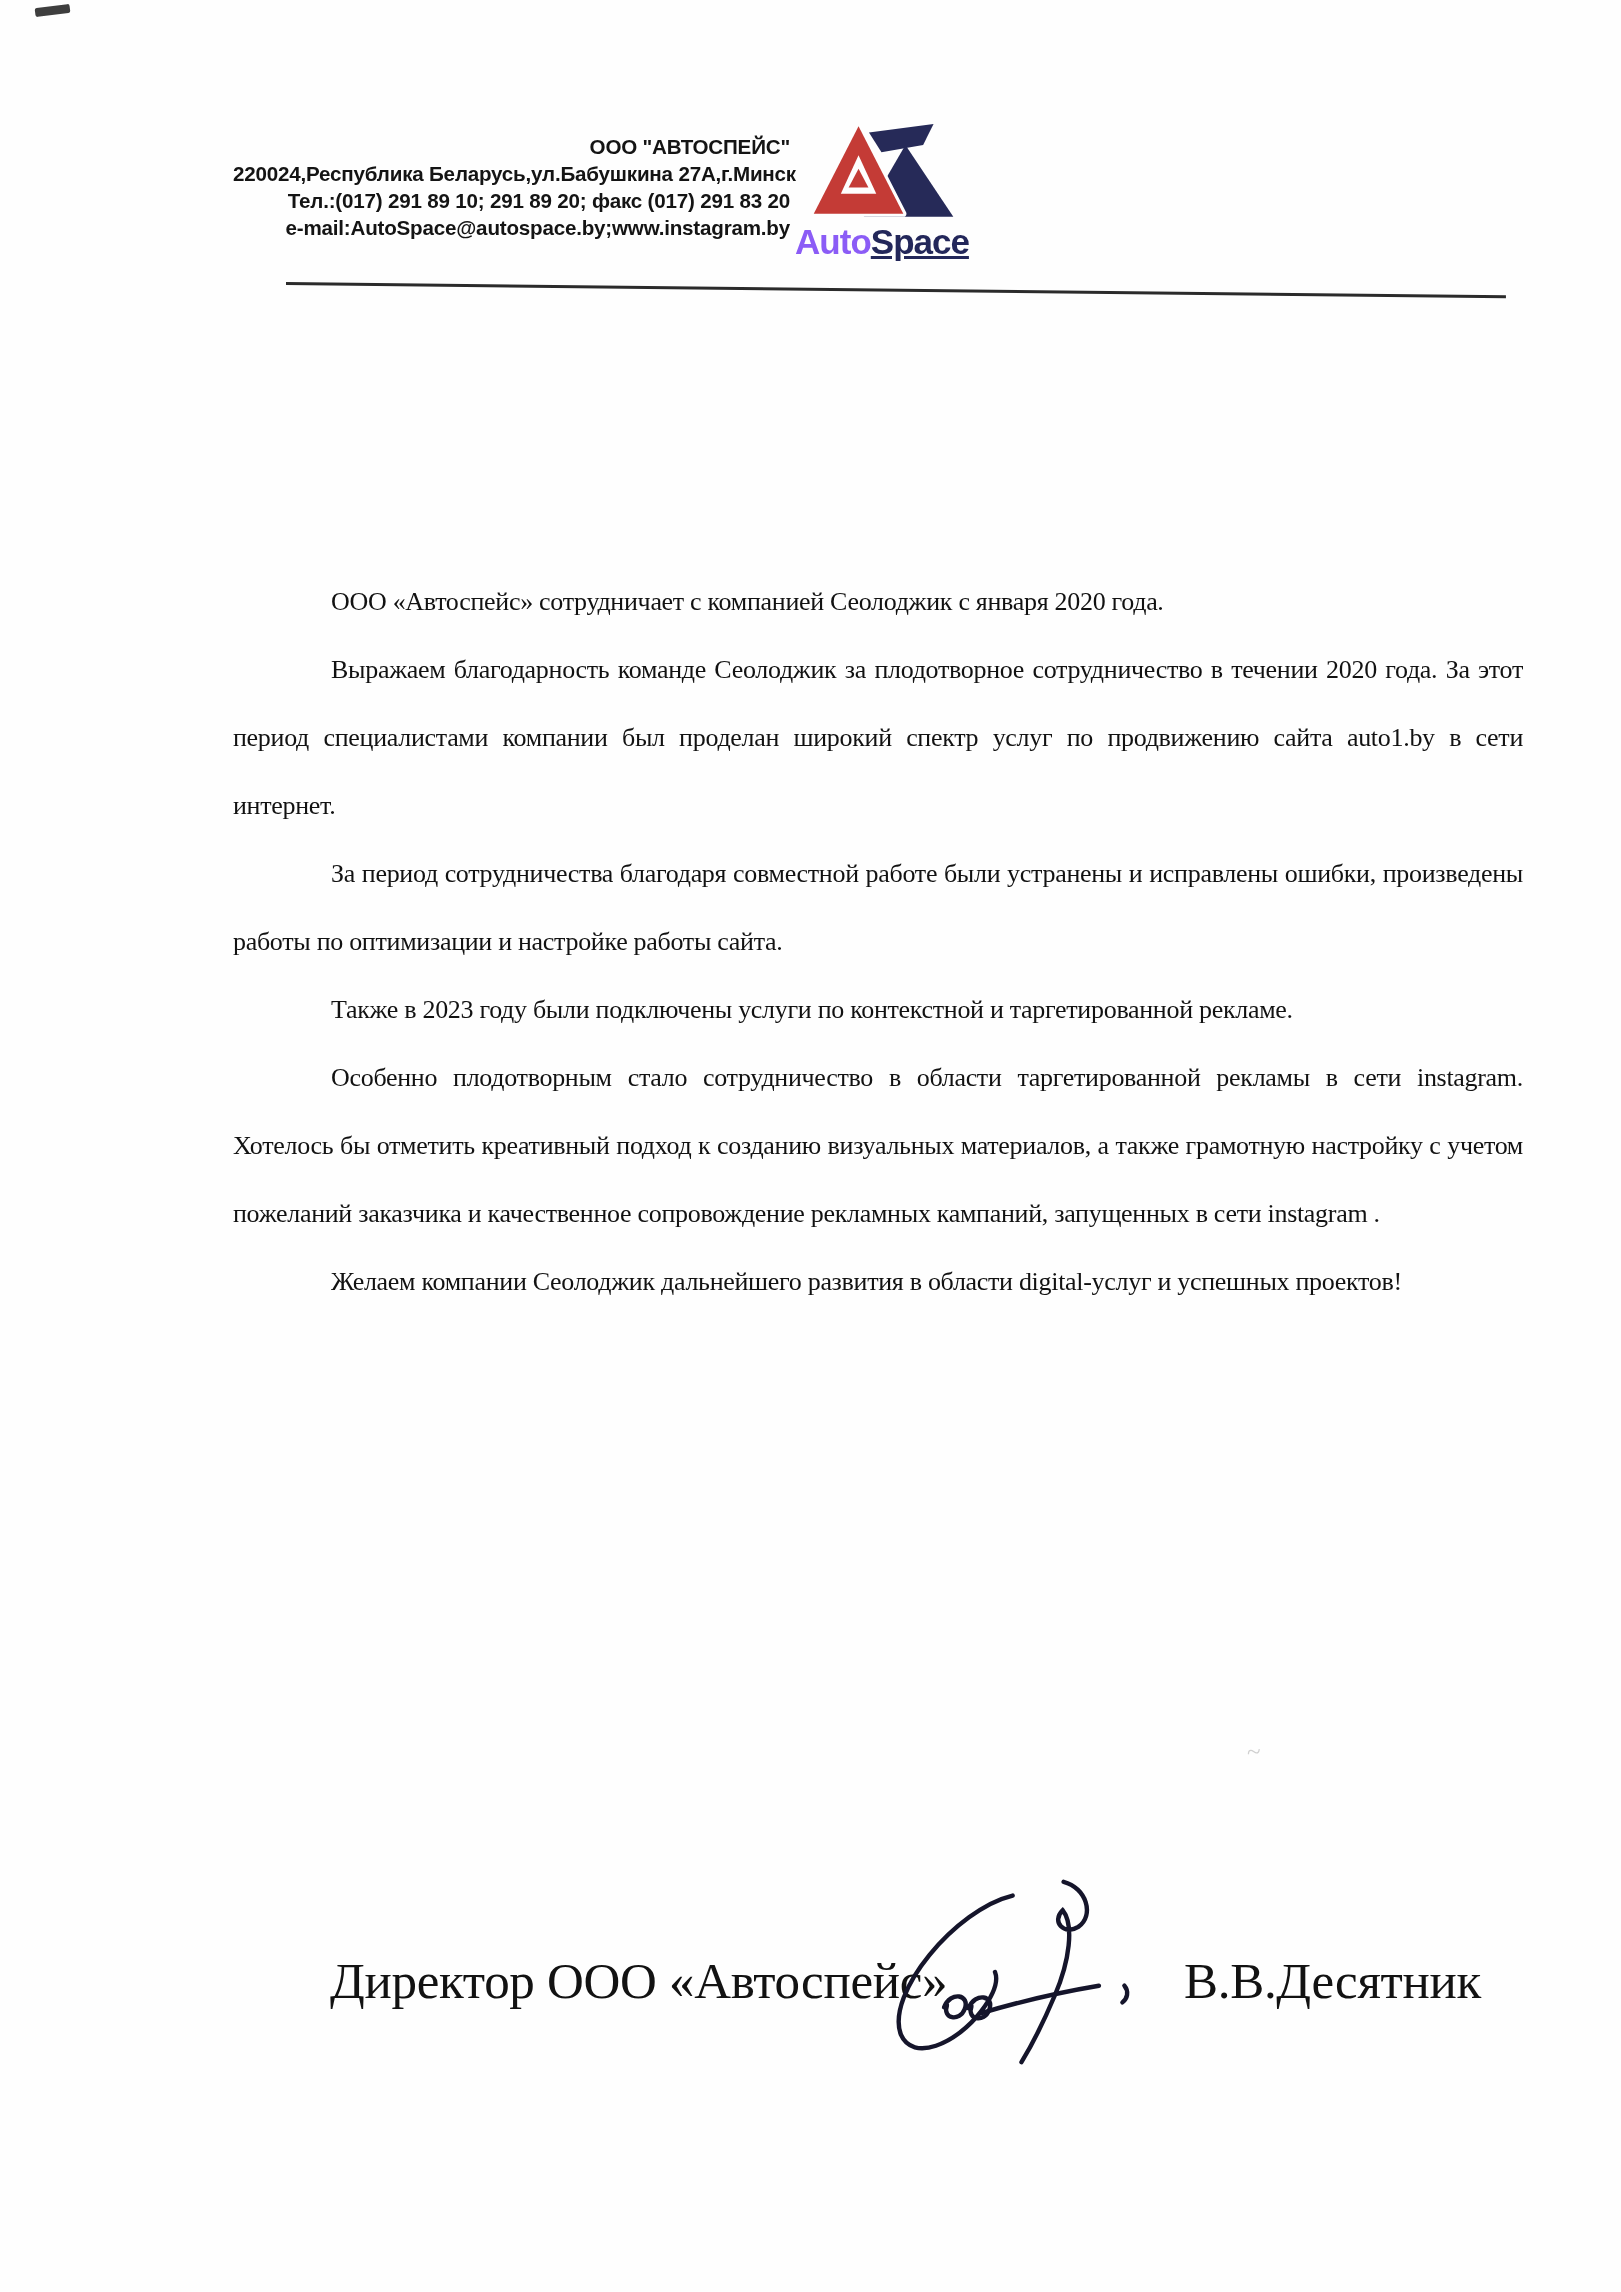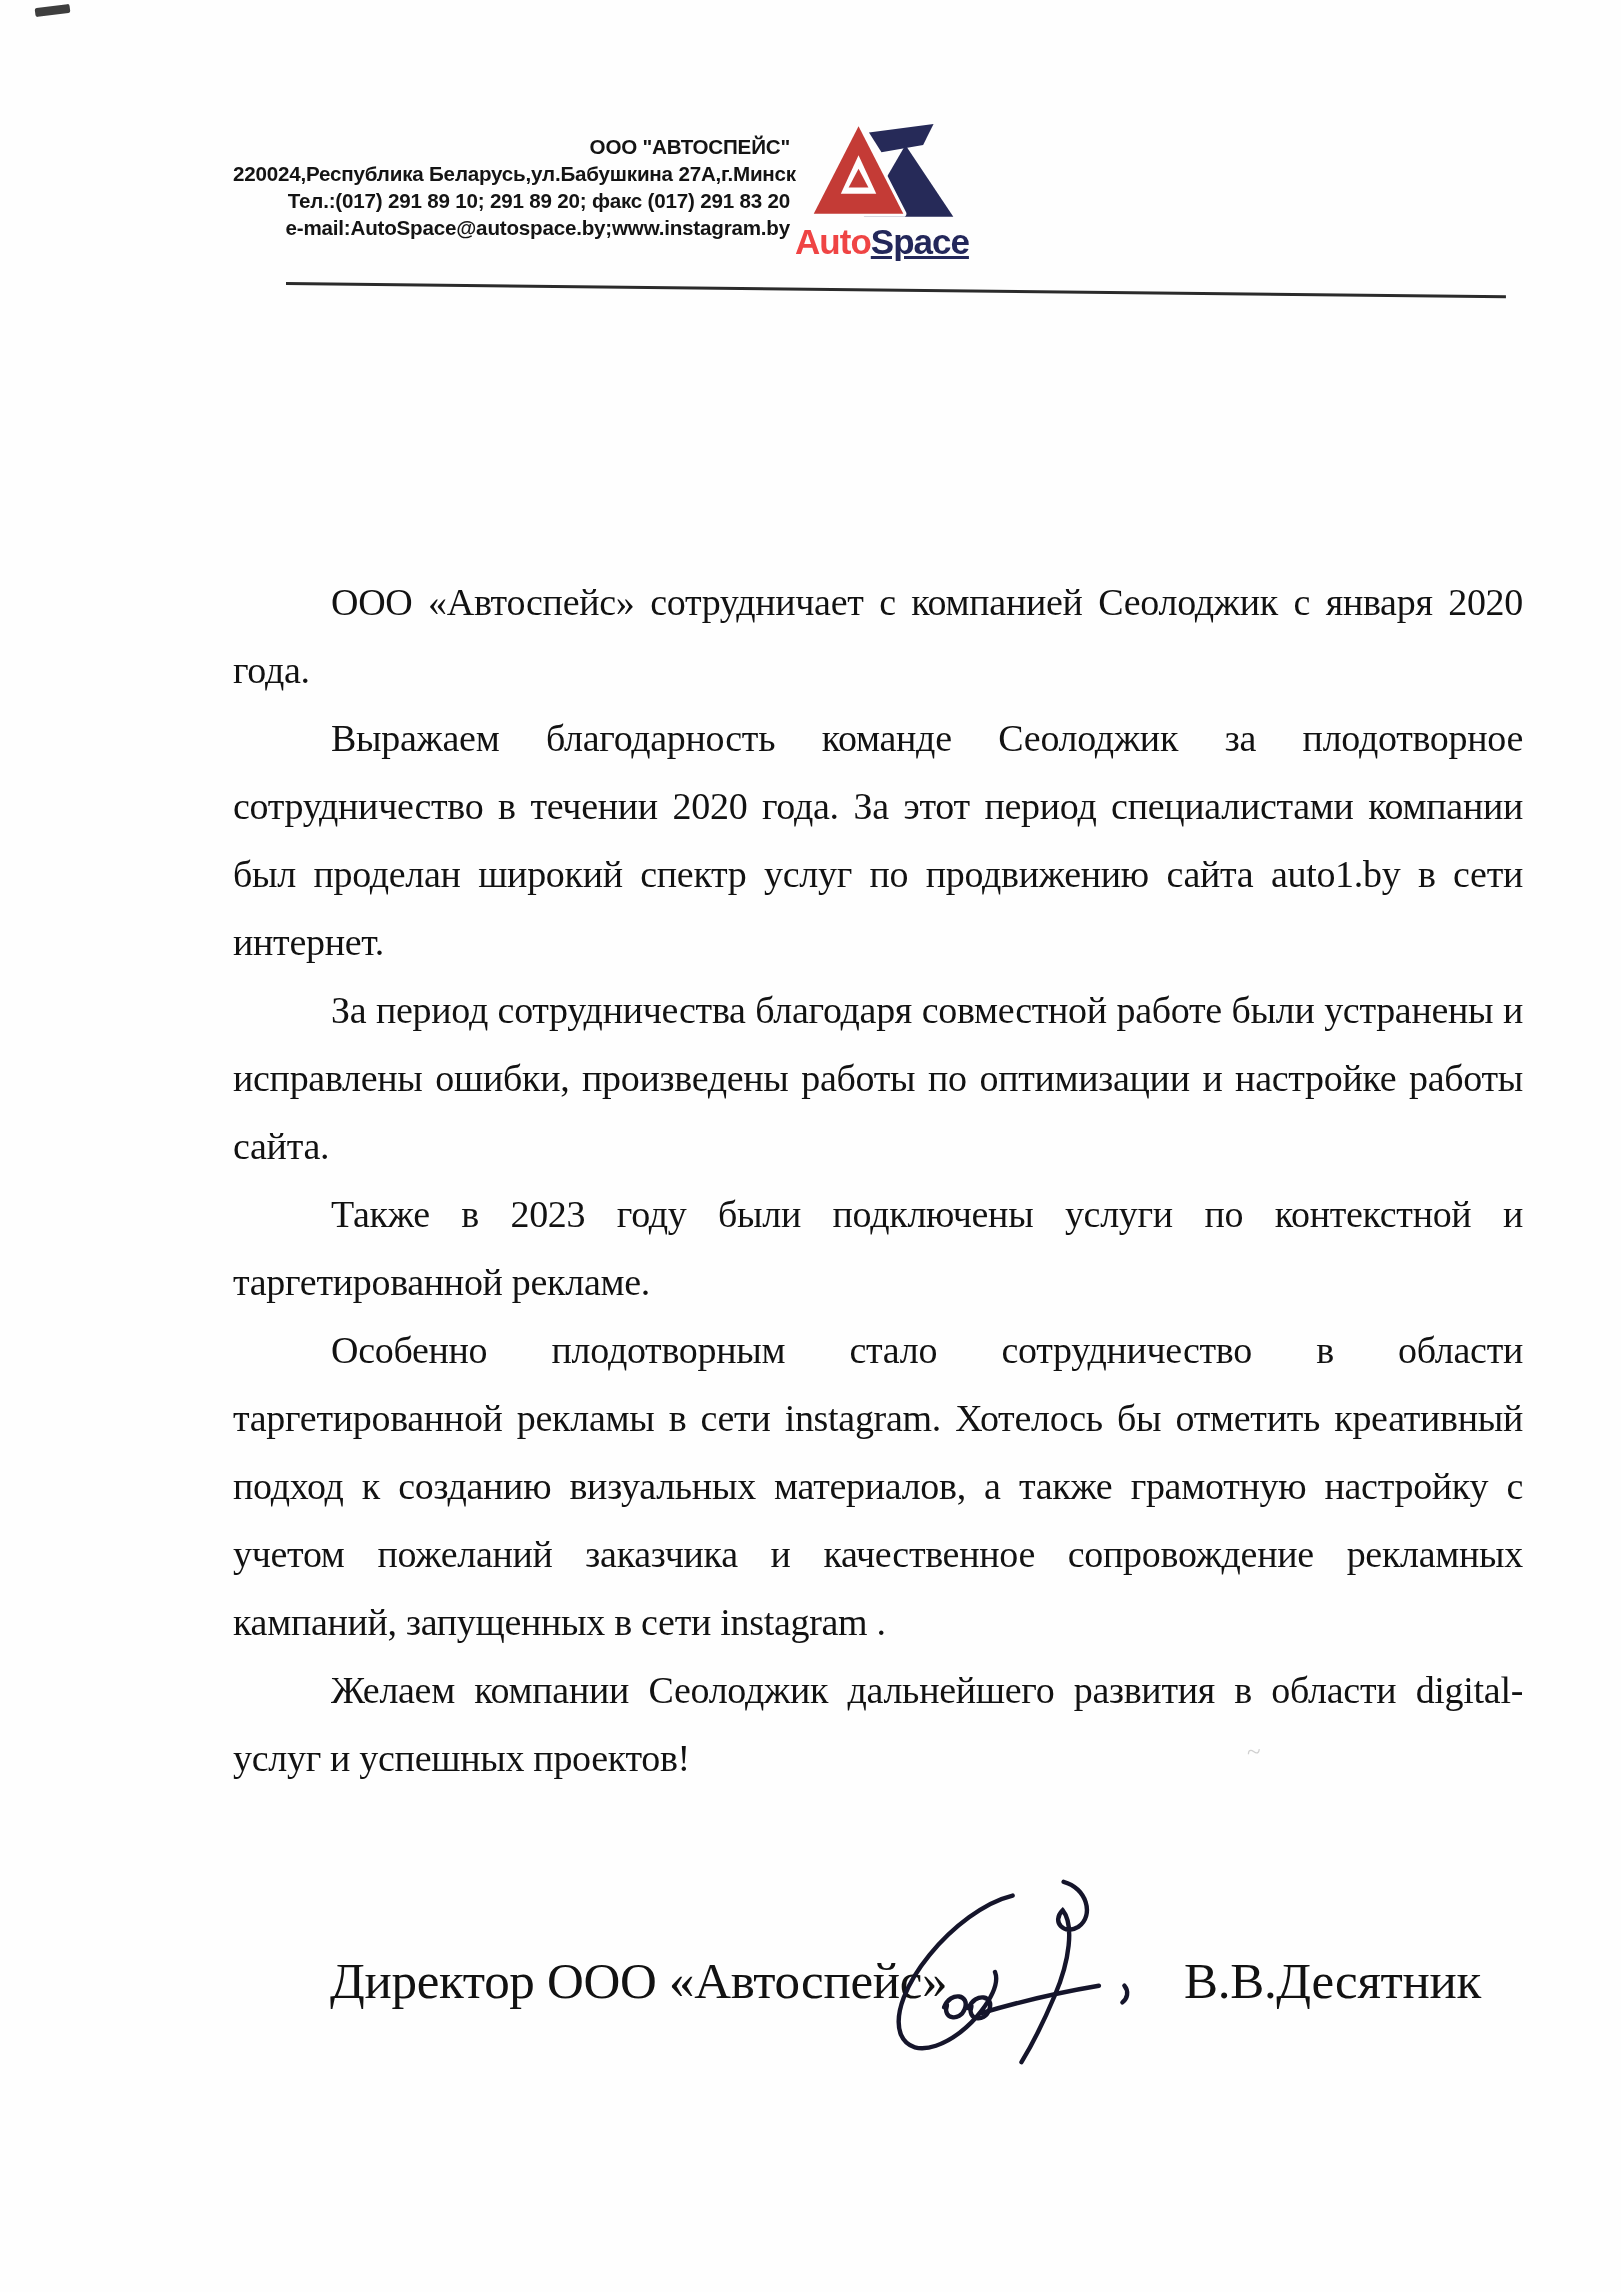--- a/index.html
+++ b/index.html
@@ -58,36 +58,36 @@
   }
   .logo-emblem { display: block; margin: 0 auto; }
   .logo-word {
     font-family: "Liberation Sans", sans-serif;
     font-weight: bold;
     font-size: 35px;
     letter-spacing: -1px;
     line-height: 37px;
     white-space: nowrap;
   }
-  .logo-word .auto  { color: #ef4444; }
+  .logo-word .auto  { color: #8b5cf6; }
   .logo-word .space { color: #23275a; text-decoration: underline; }
   .rule {
     position: absolute;
     left: 286px; top: 282px;
     width: 1220px; height: 2.9px;
     background: #2b2b2b;
     transform: rotate(0.62deg);
     transform-origin: left center;
   }
   
   .letter {
     position: absolute;
     left: 233px; top: 568px;
     width: 1290px;
-    font-size: 38px;
+    font-size: 26px;
     line-height: 68px;
     letter-spacing: -0.3px;
     text-align: justify;
     color: #121212;
   }
   .letter p { text-indent: 98px; margin: 0; }
   .smudge {
     position: absolute;
     left: 1247px; top: 1737px;
     font-size: 25.5px;

